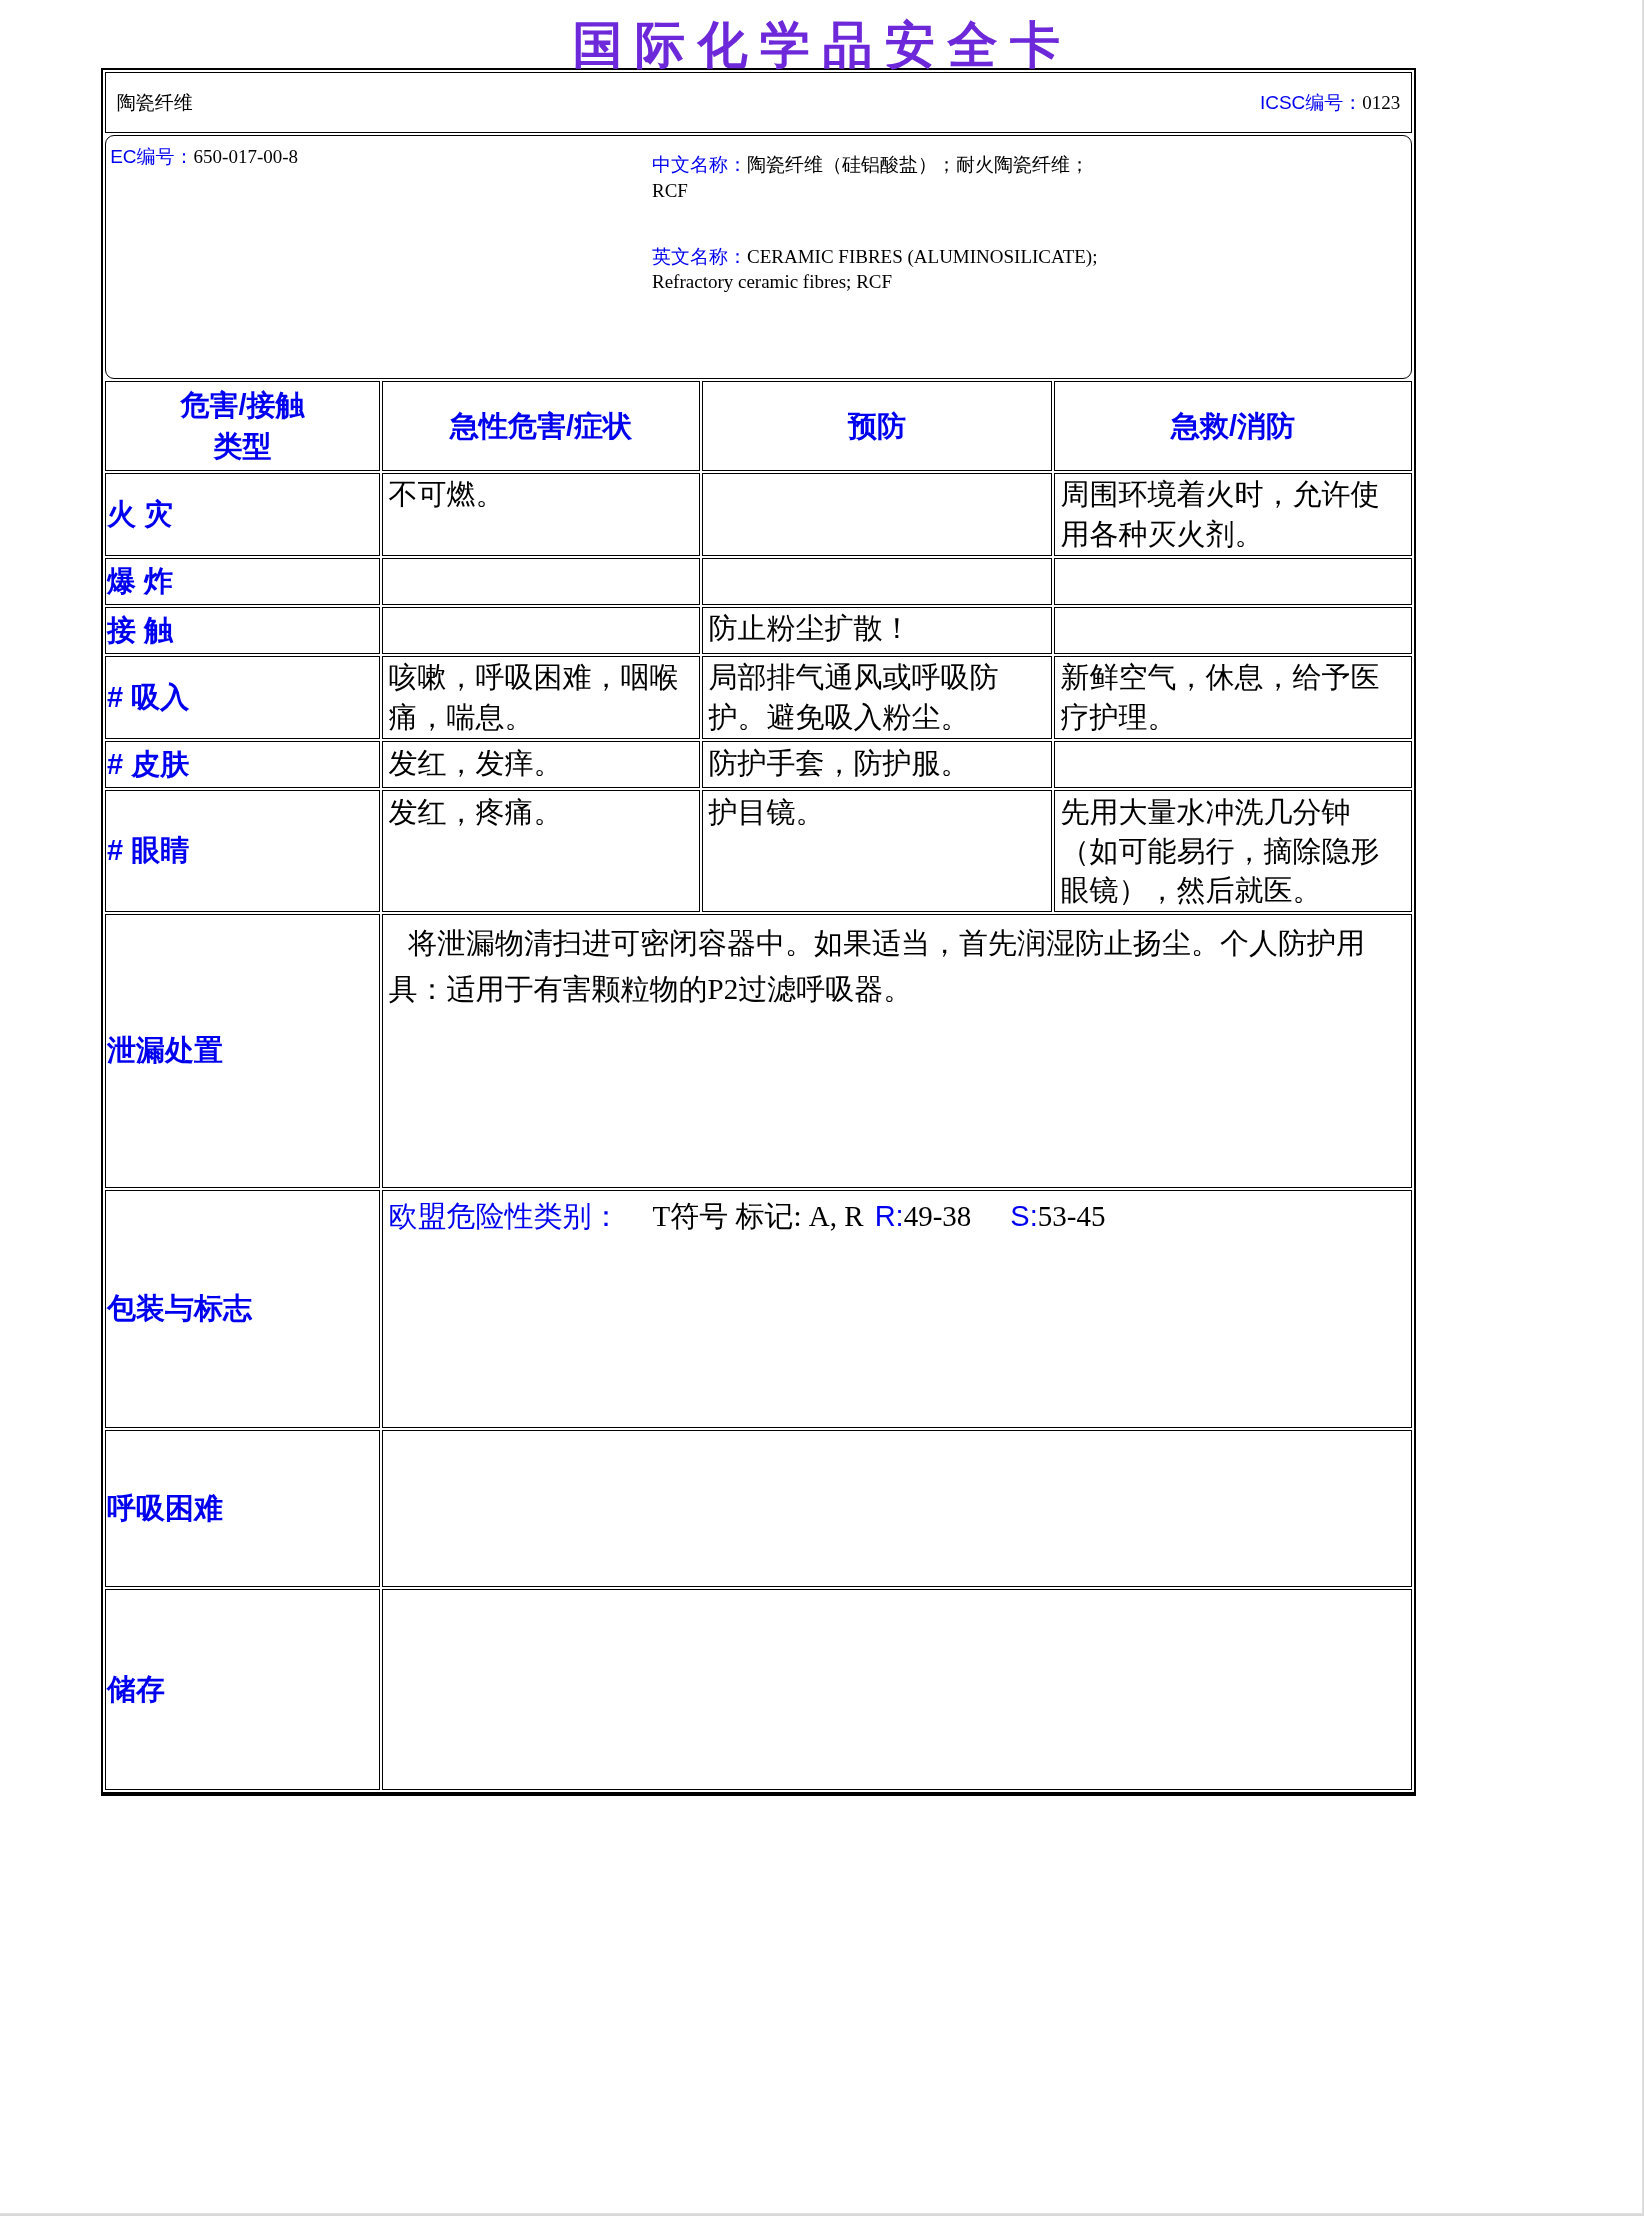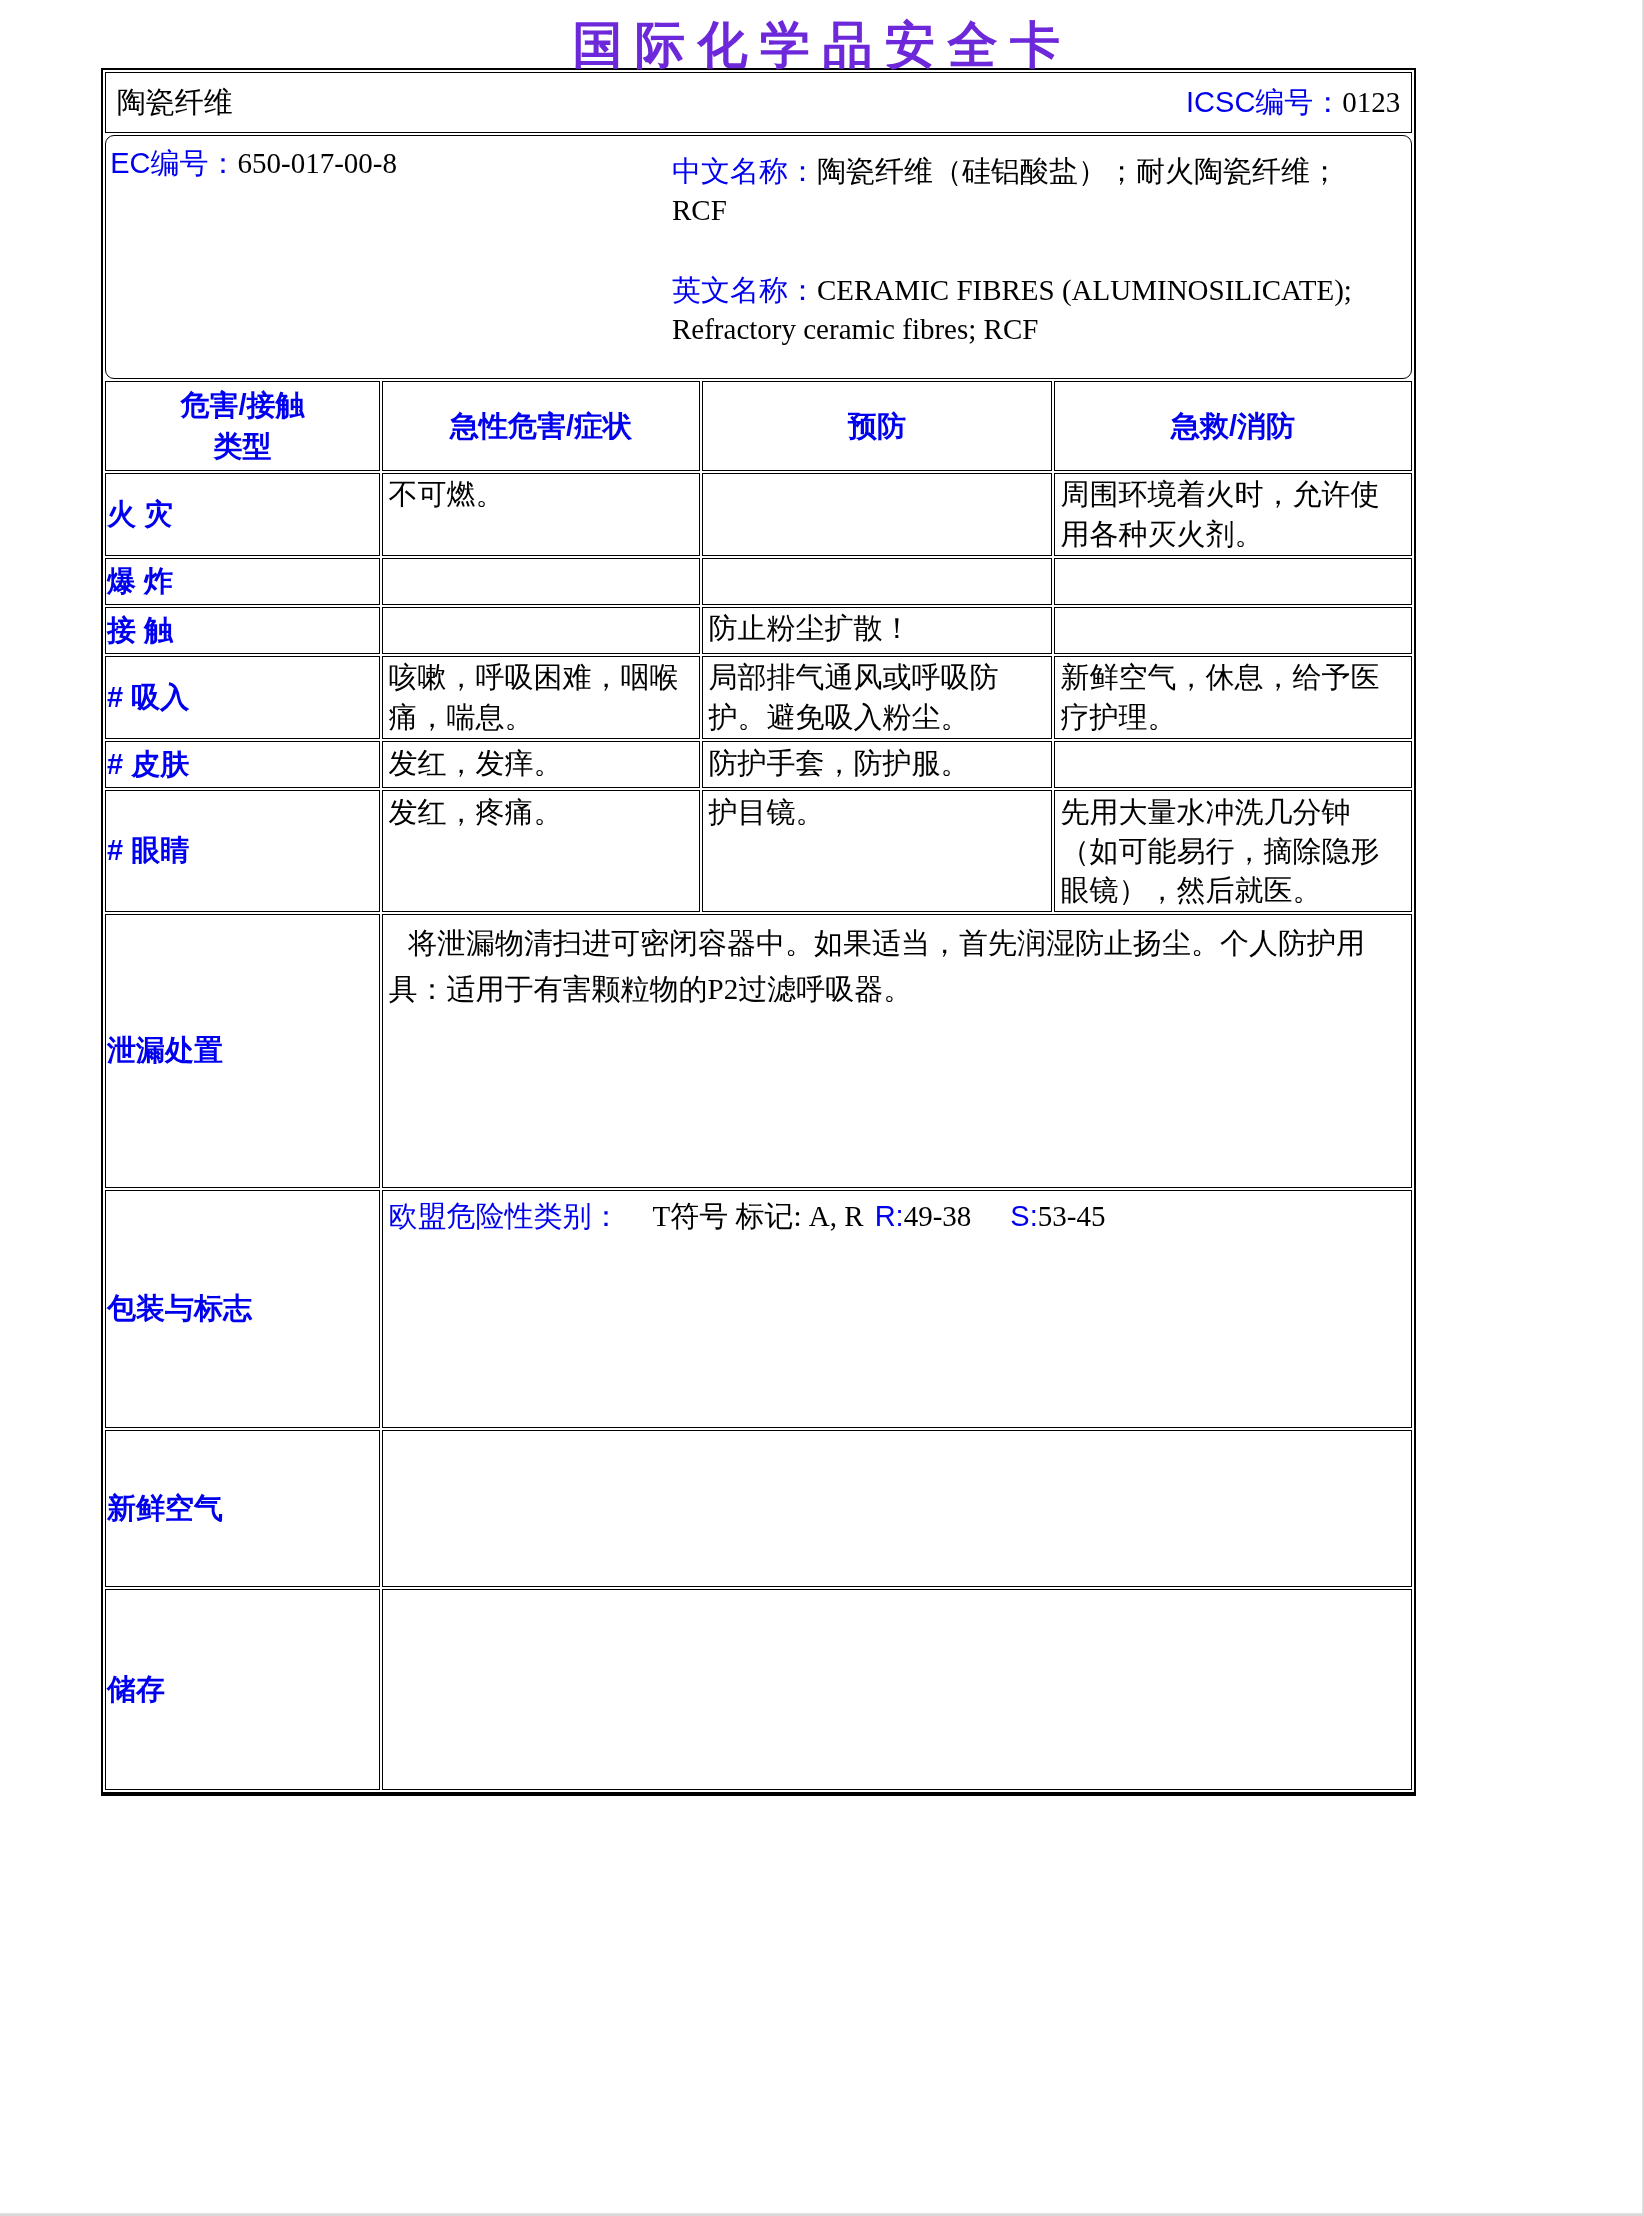--- a/index.html
+++ b/index.html
@@ -19,21 +19,21 @@
     border-collapse:separate;border-spacing:2.1px;
     border:2.1px solid #000;border-bottom-width:4.9px;border-right-width:2.8px;
     background:#fff;
   }
   td{border:1.4px solid #000;box-sizing:border-box;overflow:hidden;}
   .content{color:#000;font-family:"Liberation Serif","DejaVu Serif",serif;}
   .label-blue{
     color:#0000ee;font-weight:normal;
     font-family:"Liberation Sans","DejaVu Sans",sans-serif;
   }
-  .fs{font-size:29px;line-height:1.35;gap:20px;}
+  .fs{font-size:19px;line-height:1.35;}
   .hcell{
     text-align:center;vertical-align:middle;white-space:pre-line;
     color:#0000ee;font-weight:bold;font-size:29px;line-height:1.4;
     font-family:"Liberation Sans","DejaVu Sans",sans-serif;
   }
   .lcell{
     text-align:left;vertical-align:middle;
     color:#0000ee;font-weight:bold;font-size:29px;line-height:1.3;
     font-family:"Liberation Sans","DejaVu Sans",sans-serif;
   }
@@ -175,21 +175,21 @@
     <tr class="rh-pack">
       <td class="lcell">包装与标志</td>
       <td colspan="3" class="ccell">
         <p class="packline">
           <span class="label-blue">欧盟危险性类别：</span><span class="content eu-text">T符号 标记: A, R</span><span class="label-blue r-label">R:</span><span class="content">49-38</span><span class="label-blue s-label">S:</span><span class="content">53-45</span>
         </p>
       </td>
     </tr>
 
     <tr class="rh-emer">
-      <td class="lcell">新鲜空气</td>
+      <td class="lcell">呼吸困难</td>
       <td colspan="3" class="ccell"></td>
     </tr>
 
     <tr class="rh-stor">
       <td class="lcell">储存</td>
       <td colspan="3" class="ccell"></td>
     </tr>
 
   </tbody>
     </table>

